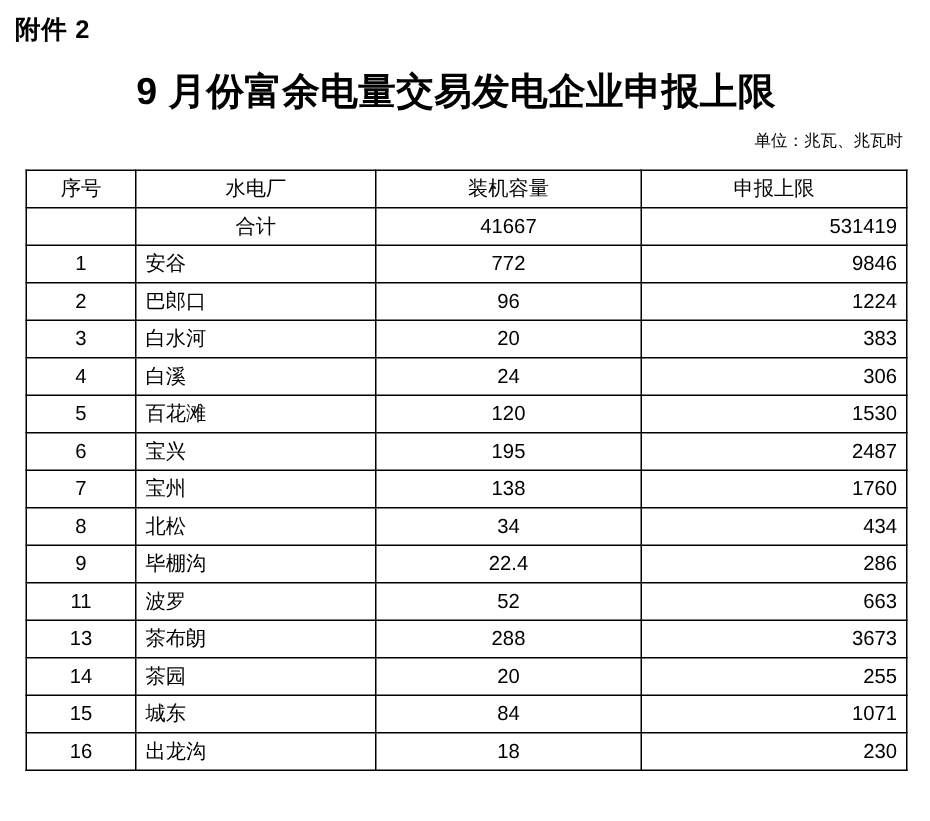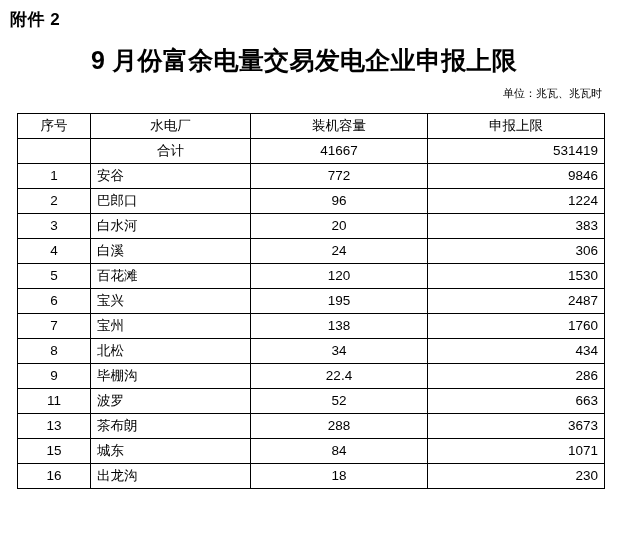--- a/index.html
+++ b/index.html
@@ -171,20 +171,26 @@
           <td class="cap">52</td>
           <td class="limit">663</td>
         </tr>
         <tr>
           <td class="idx">13</td>
           <td class="name">茶布朗</td>
           <td class="cap">288</td>
           <td class="limit">3673</td>
         </tr>
         <tr>
+          <td class="idx">14</td>
+          <td class="name">茶园</td>
+          <td class="cap">20</td>
+          <td class="limit">255</td>
+        </tr>
+        <tr>
           <td class="idx">15</td>
           <td class="name">城东</td>
           <td class="cap">84</td>
           <td class="limit">1071</td>
         </tr>
         <tr>
           <td class="idx">16</td>
           <td class="name">出龙沟</td>
           <td class="cap">18</td>
           <td class="limit">230</td>

